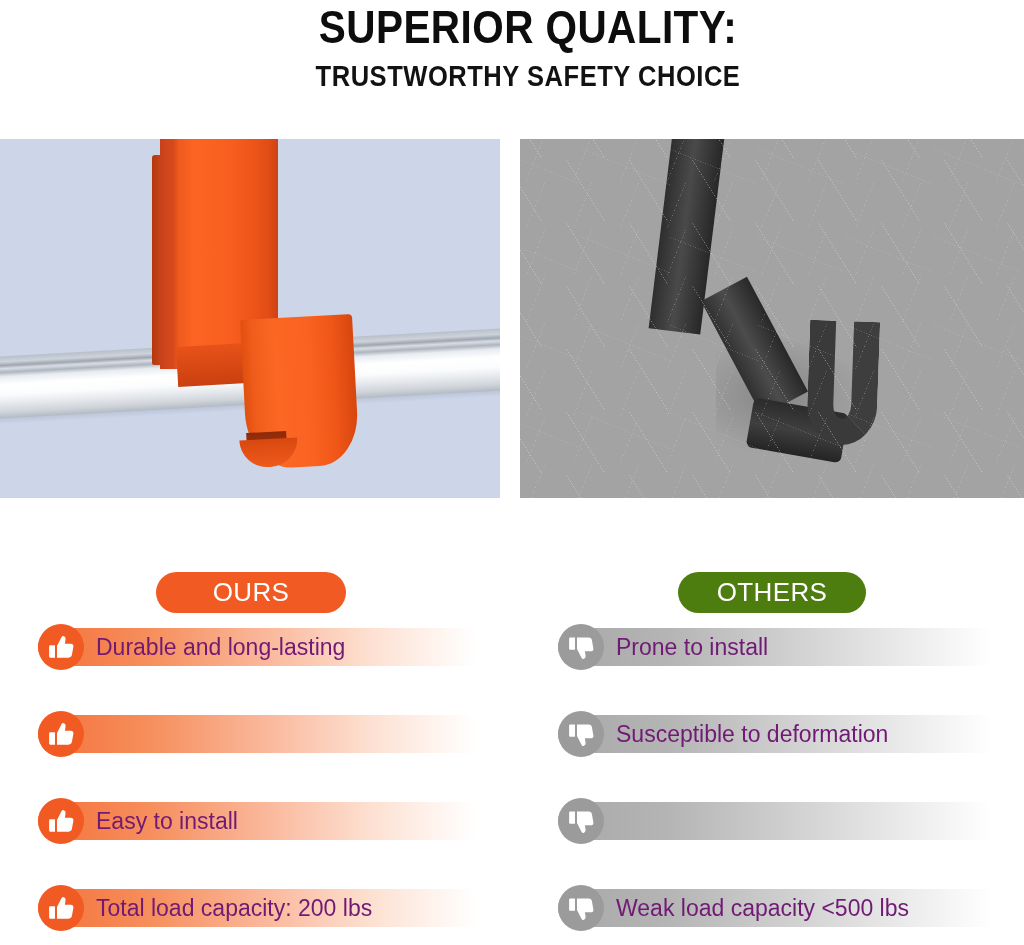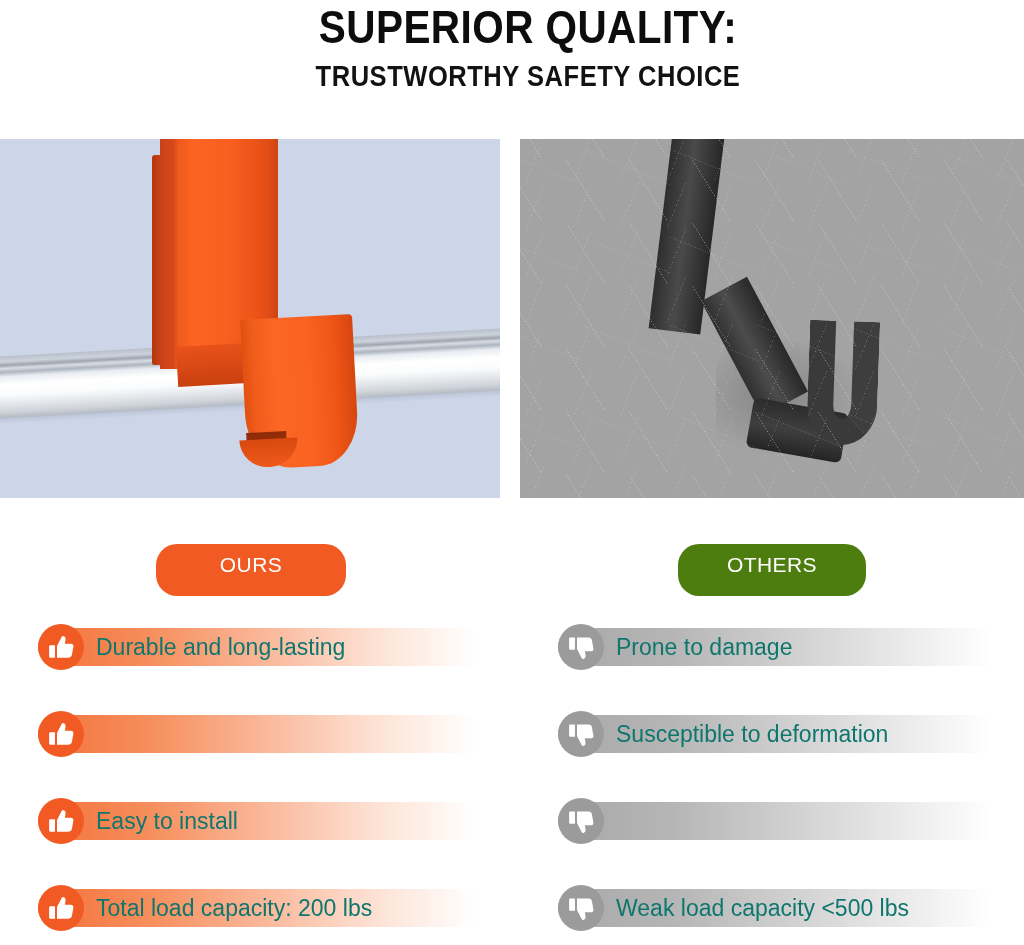--- a/index.html
+++ b/index.html
@@ -219,27 +219,28 @@
     top: 196px;
     width: 150px;
     height: 120px;
     background: radial-gradient(ellipse at 40% 50%, rgba(110,110,110,0.55), rgba(160,160,160,0) 70%);
     pointer-events: none;
   }
 
   
   .badge {
     position: absolute;
-    height: 52px;
+    height: 41px;
     border-radius: 21px;
     color: #ffffff;
-    font-size: 21px;
+    font-size: 26px;
     line-height: 41px;
     text-align: center;
     letter-spacing: 0.4px;
+    margin-top: 28px;
   }
   .badge-ours   { top: 544px; left: 156px; width: 190px; background: #f15a22; }
   .badge-others { top: 544px; left: 678px; width: 188px; background: #4d7c0f; }
 
   
   .features { position: absolute; top: 624px; left: 0; width: 1024px; }
   .col { position: absolute; top: 0; }
   .col-ours   { left: 38px;  width: 470px; }
   .col-others { left: 558px; width: 466px; }
 
@@ -278,21 +279,21 @@
   .col-others .ficon { background: #9b9b9b; }
   .ficon svg { width: 27px; height: 27px; display: block; }
 
   .ftext {
     position: absolute;
     left: 58px;
     top: 0;
     height: 46px;
     line-height: 46px;
     font-size: 23px;
-    color: #0f766e;
+    color: #701a75;
     white-space: nowrap;
   }
 </style>
 </head>
 <body>
 
 <div class="page">
 
   <div class="heading-block">
     <div class="title-main">SUPERIOR QUALITY:</div>
@@ -373,21 +374,21 @@
 
     <div class="col col-others">
 
       <div class="frow">
         <div class="fbar"></div>
         <div class="ficon">
           <svg viewBox="0 0 24 24" fill="#ffffff">
               <path d="M2 3h4.2v11H2a1 1 0 0 1-1-1V4a1 1 0 0 1 1-1zm6 10.4 4.1 7.9a1.6 1.6 0 0 0 2.1.7 2.6 2.6 0 0 0 1.4-2.9L15 15.4h5.3a2.4 2.4 0 0 0 2.3-2.4l-1.3-7.3A3.1 3.1 0 0 0 18.3 3H8z"></path>
             </svg>
         </div>
-        <div class="ftext">Prone to damage</div>
+        <div class="ftext">Prone to install</div>
       </div>
 
       <div class="frow">
         <div class="fbar"></div>
         <div class="ficon">
           <svg viewBox="0 0 24 24" fill="#ffffff">
               <path d="M2 3h4.2v11H2a1 1 0 0 1-1-1V4a1 1 0 0 1 1-1zm6 10.4 4.1 7.9a1.6 1.6 0 0 0 2.1.7 2.6 2.6 0 0 0 1.4-2.9L15 15.4h5.3a2.4 2.4 0 0 0 2.3-2.4l-1.3-7.3A3.1 3.1 0 0 0 18.3 3H8z"></path>
             </svg>
         </div>
         <div class="ftext">Susceptible to deformation</div>

